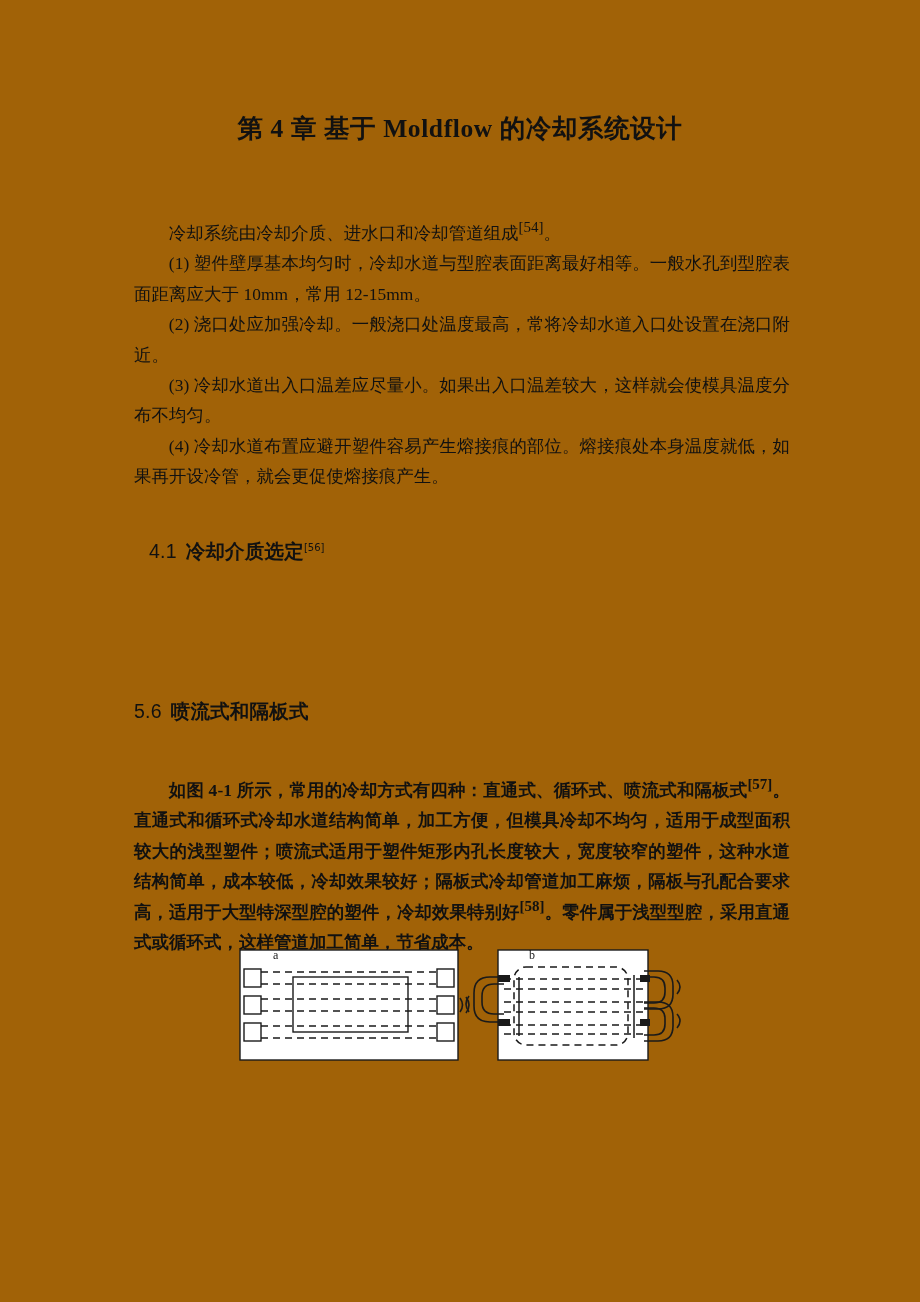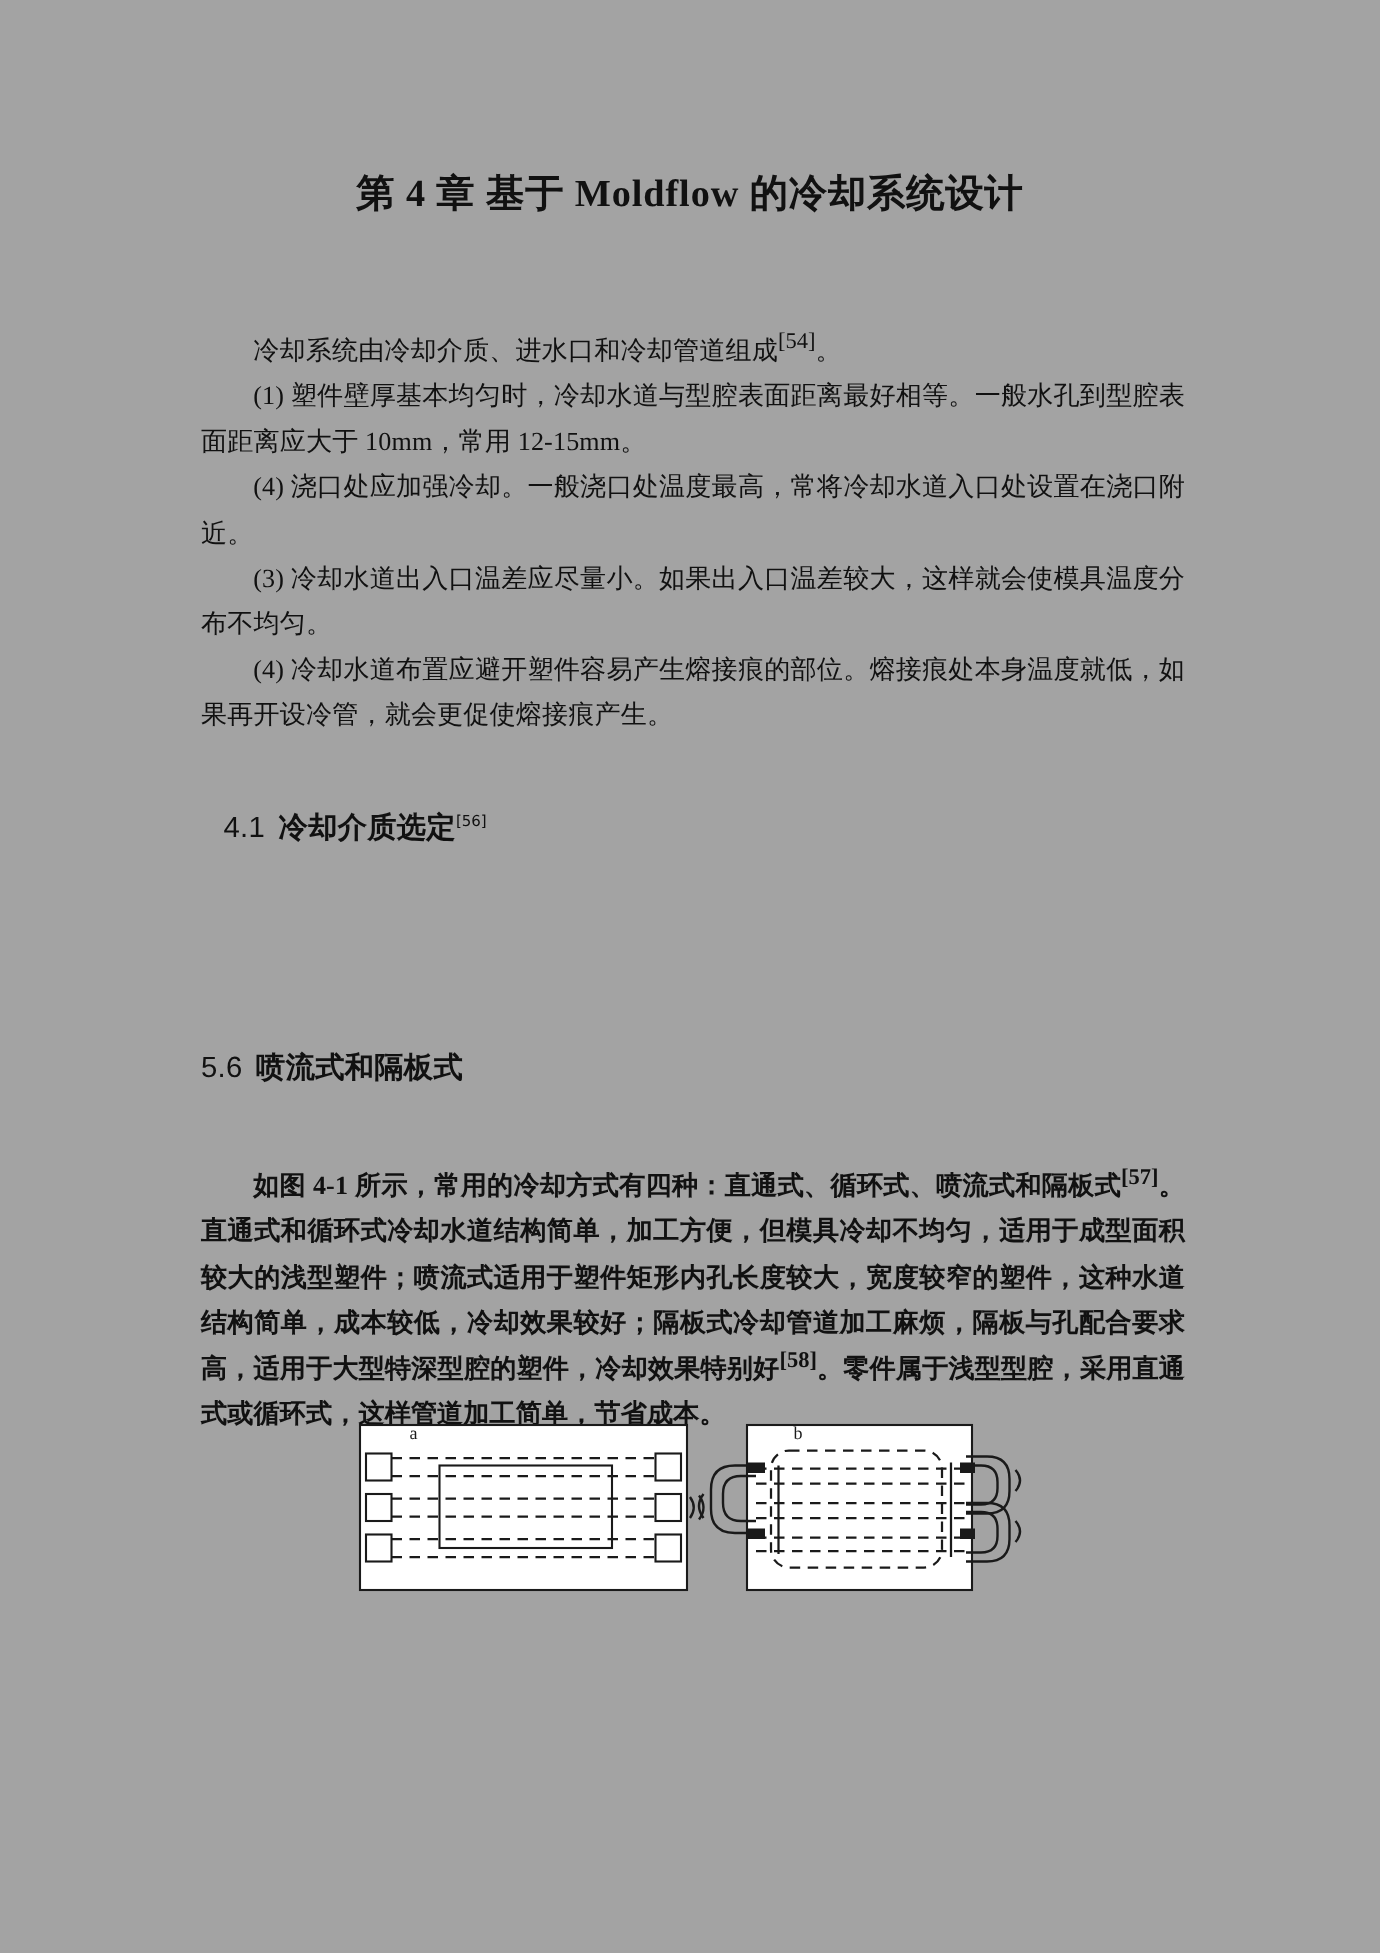--- a/index.html
+++ b/index.html
@@ -15,21 +15,21 @@
     color: #1a1a1a;
     overflow: hidden;
   }
 
   .page {
     position: absolute;
     left: 0;
     top: 0;
     width: 920px;
     height: 1302px;
-    background: #a3a3a3;
+    background: #a16207;
   }
 
   
   .chapter-title {
     position: absolute;
     left: 0;
     top: 112px;
     width: 920px;
     text-align: center;
     font-size: 25.5px;
@@ -109,21 +109,21 @@
 
 <div class="page">
 
   <div class="chapter-title">第 4 章  基于 Moldflow 的冷却系统设计</div>
 
   <div class="blk-intro">
     <p class="para indent"><span>冷却系统由冷却介质、进水口和冷却管道组成</span><sup class="ref">[54]</sup><span>。</span></p>
 
 
     <p class="para indent">(1) 塑件壁厚基本均匀时，冷却水道与型腔表面距离最好相等。一般水孔到型腔表面距离应大于 10mm，常用 12-15mm。</p>
-    <p class="para indent">(4) 浇口处应加强冷却。一般浇口处温度最高，常将冷却水道入口处设置在浇口附近。</p>
+    <p class="para indent">(2) 浇口处应加强冷却。一般浇口处温度最高，常将冷却水道入口处设置在浇口附近。</p>
     <p class="para indent">(3) 冷却水道出入口温差应尽量小。如果出入口温差较大，这样就会使模具温度分布不均匀。</p>
     <p class="para indent">(4) 冷却水道布置应避开塑件容易产生熔接痕的部位。熔接痕处本身温度就低，如果再开设冷管，就会更促使熔接痕产生。</p>
   </div>
 
   <h2 class="section h-4-1"><span class="sec-num">4.1</span><span>冷却介质选定</span><sup class="ref">[56]</sup></h2>
 
 
   <h2 class="section h-4-2"><span class="sec-num">5.6</span><span>喷流式和隔板式</span></h2>
 
   <div class="blk-4-2">

